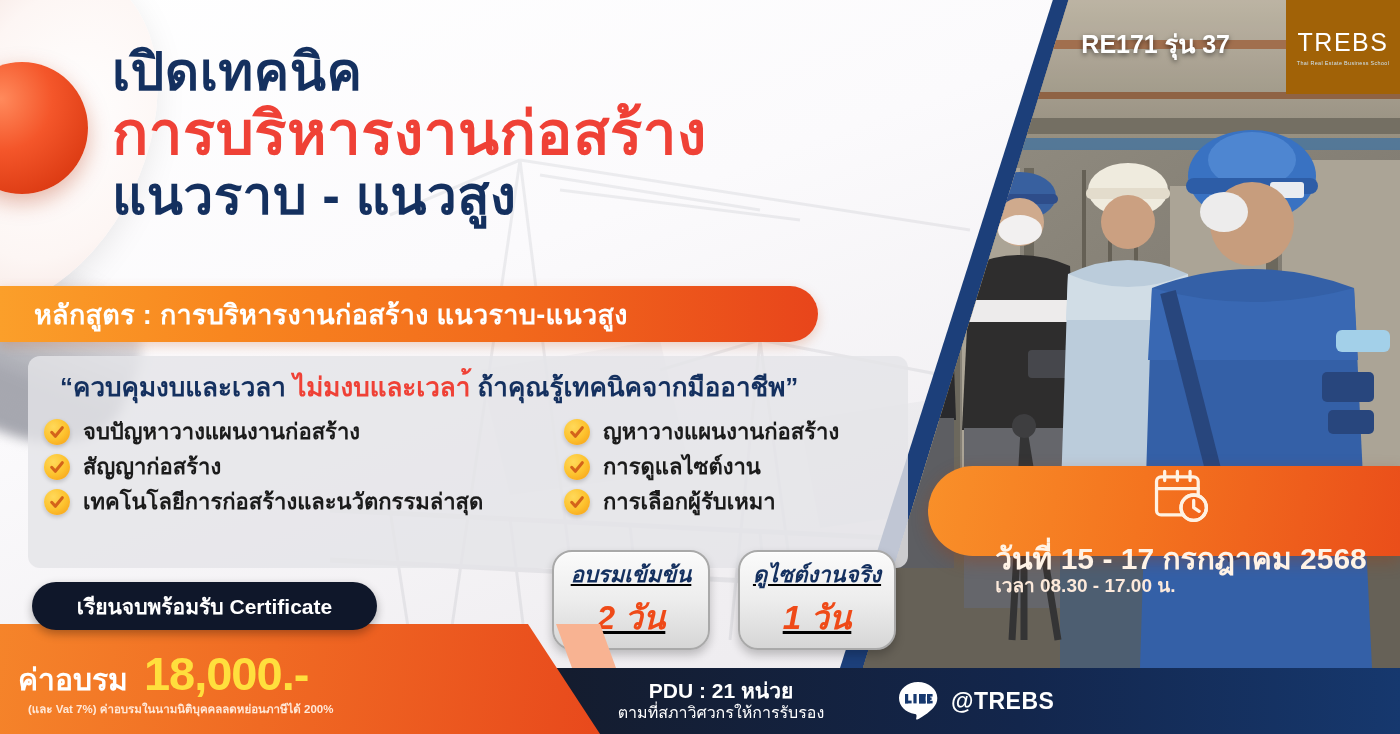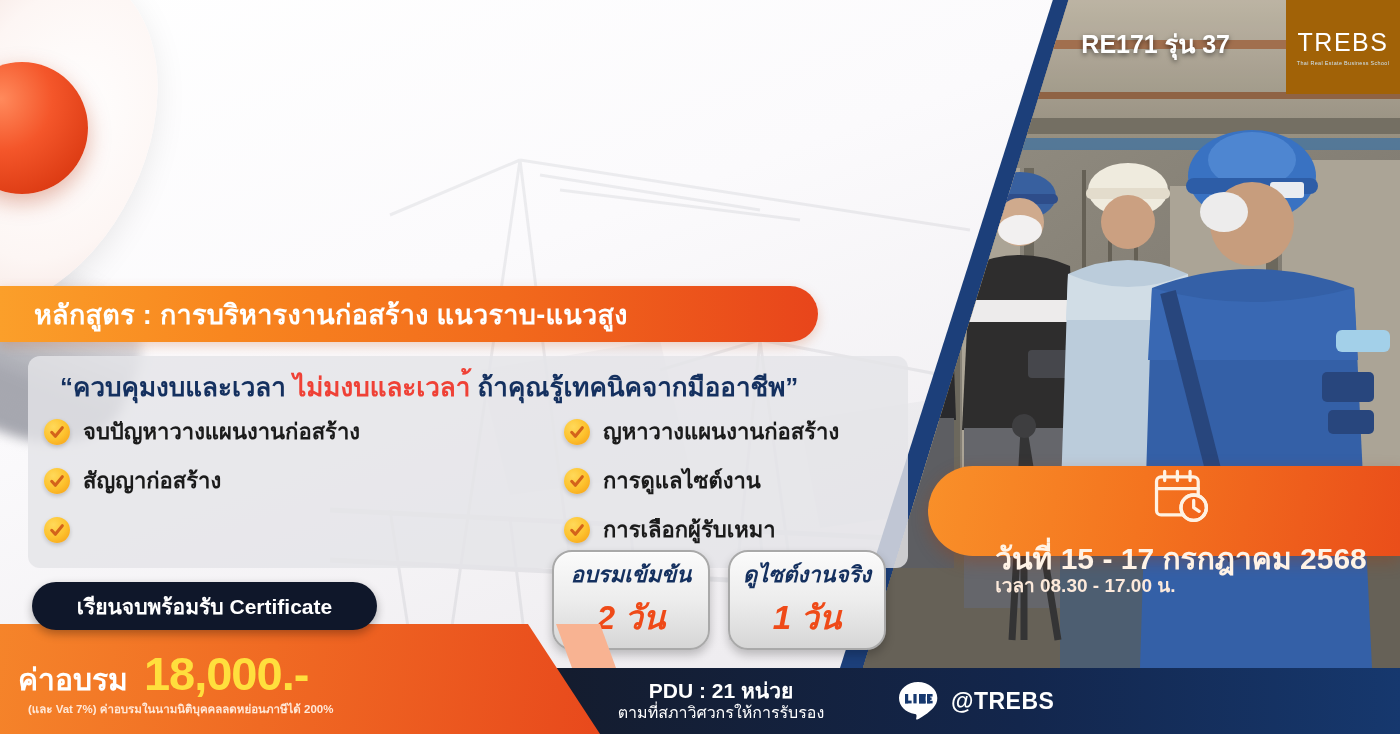--- a/index.html
+++ b/index.html
@@ -96,34 +96,33 @@
   }
   .quote{
     position:absolute;left:60px;top:366px;width:800px;
     font-size:26px;font-weight:bold;color:#14305f;white-space:nowrap;
   }
   .quote .hl{color:#ef4136;}
 
   .bullets{
     position:absolute;left:44px;top:414px;width:880px;
     display:grid;grid-template-columns:520px 360px;
-    row-gap:14px;
   }
   .bullet{display:flex;align-items:center;gap:13px;}
   .bullet .chk{
     width:26px;height:26px;flex:0 0 26px;border-radius:50%;
     background:radial-gradient(circle at 36% 30%,#ffd95a 0%,#fdc22e 52%,#f59a14 100%);
     display:flex;align-items:center;justify-content:center;
     box-shadow:0 2px 4px rgba(0,0,0,.18);
   }
   .bullet .chk svg{width:16px;height:16px;}
   .bullet .txt{font-size:22px;font-weight:bold;color:#1b1b1b;white-space:nowrap;}
 
   
-  .chips{position:absolute;left:552px;top:550px;display:flex;gap:18px;}
+  .chips{position:absolute;left:552px;top:550px;display:flex;gap:28px;text-decoration:underline;}
   .chip{
     width:158px;height:100px;border-radius:20px;
     background:linear-gradient(180deg,#fbfbfb 0%,#ececec 52%,#d6d6d6 100%);
     border:2px solid #a9a9a9;
     box-shadow:0 5px 10px rgba(0,0,0,.22), inset 0 1px 0 #fff;
     display:flex;flex-direction:column;align-items:center;justify-content:center;
   }
   .chip .c-top{font-size:22px;font-weight:bold;color:#14305f;font-style:italic;}
   .chip .c-big{font-size:33px;font-weight:bold;color:#ef4a18;font-style:italic;margin-top:-1px;}
 
@@ -336,20 +335,25 @@
       </svg>
     </div>
   </div>
 
   <div class="course-code">RE171 รุ่น 37</div>
   <div class="logo-box">
     <div class="lg-main">TREBS</div>
     <div class="lg-sub">Thai Real Estate Business School</div>
   </div>
 
+  <div class="headline">
+    <div class="h-l1">เปิดเทคนิค</div>
+    <div class="h-l2">การบริหารงานก่อสร้าง</div>
+    <div class="h-l3">แนวราบ - แนวสูง</div>
+  </div>
 
   <div class="course-bar">
     <span>หลักสูตร : การบริหารงานก่อสร้าง แนวราบ-แนวสูง</span>
   </div>
 
   <div class="panel"></div>
 
   <div class="quote">
     <span>“ควบคุมงบและเวลา </span><span class="hl">ไม่มงบและเวลา้</span><span> ถ้าคุณรู้เทคนิคจากมืออาชีพ”</span>
   </div>
@@ -386,20 +390,21 @@
           </svg>
       </span>
       <span class="txt">การดูแลไซต์งาน</span>
     </div>
     <div class="bullet">
       <span class="chk">
         <svg viewBox="0 0 24 24">
             <path d="M4 12.5 L9.5 18.5 L20 5.5" stroke="#d4631a" stroke-width="4.6" fill="none" stroke-linecap="round" stroke-linejoin="round"></path>
           </svg>
       </span>
+      <span class="txt">เทคโนโลยีการก่อสร้างและนวัตกรรมล่าสุด</span>
     </div>
     <div class="bullet">
       <span class="chk">
         <svg viewBox="0 0 24 24">
             <path d="M4 12.5 L9.5 18.5 L20 5.5" stroke="#d4631a" stroke-width="4.6" fill="none" stroke-linecap="round" stroke-linejoin="round"></path>
           </svg>
       </span>
       <span class="txt">การเลือกผู้รับเหมา</span>
     </div>
   </div>

